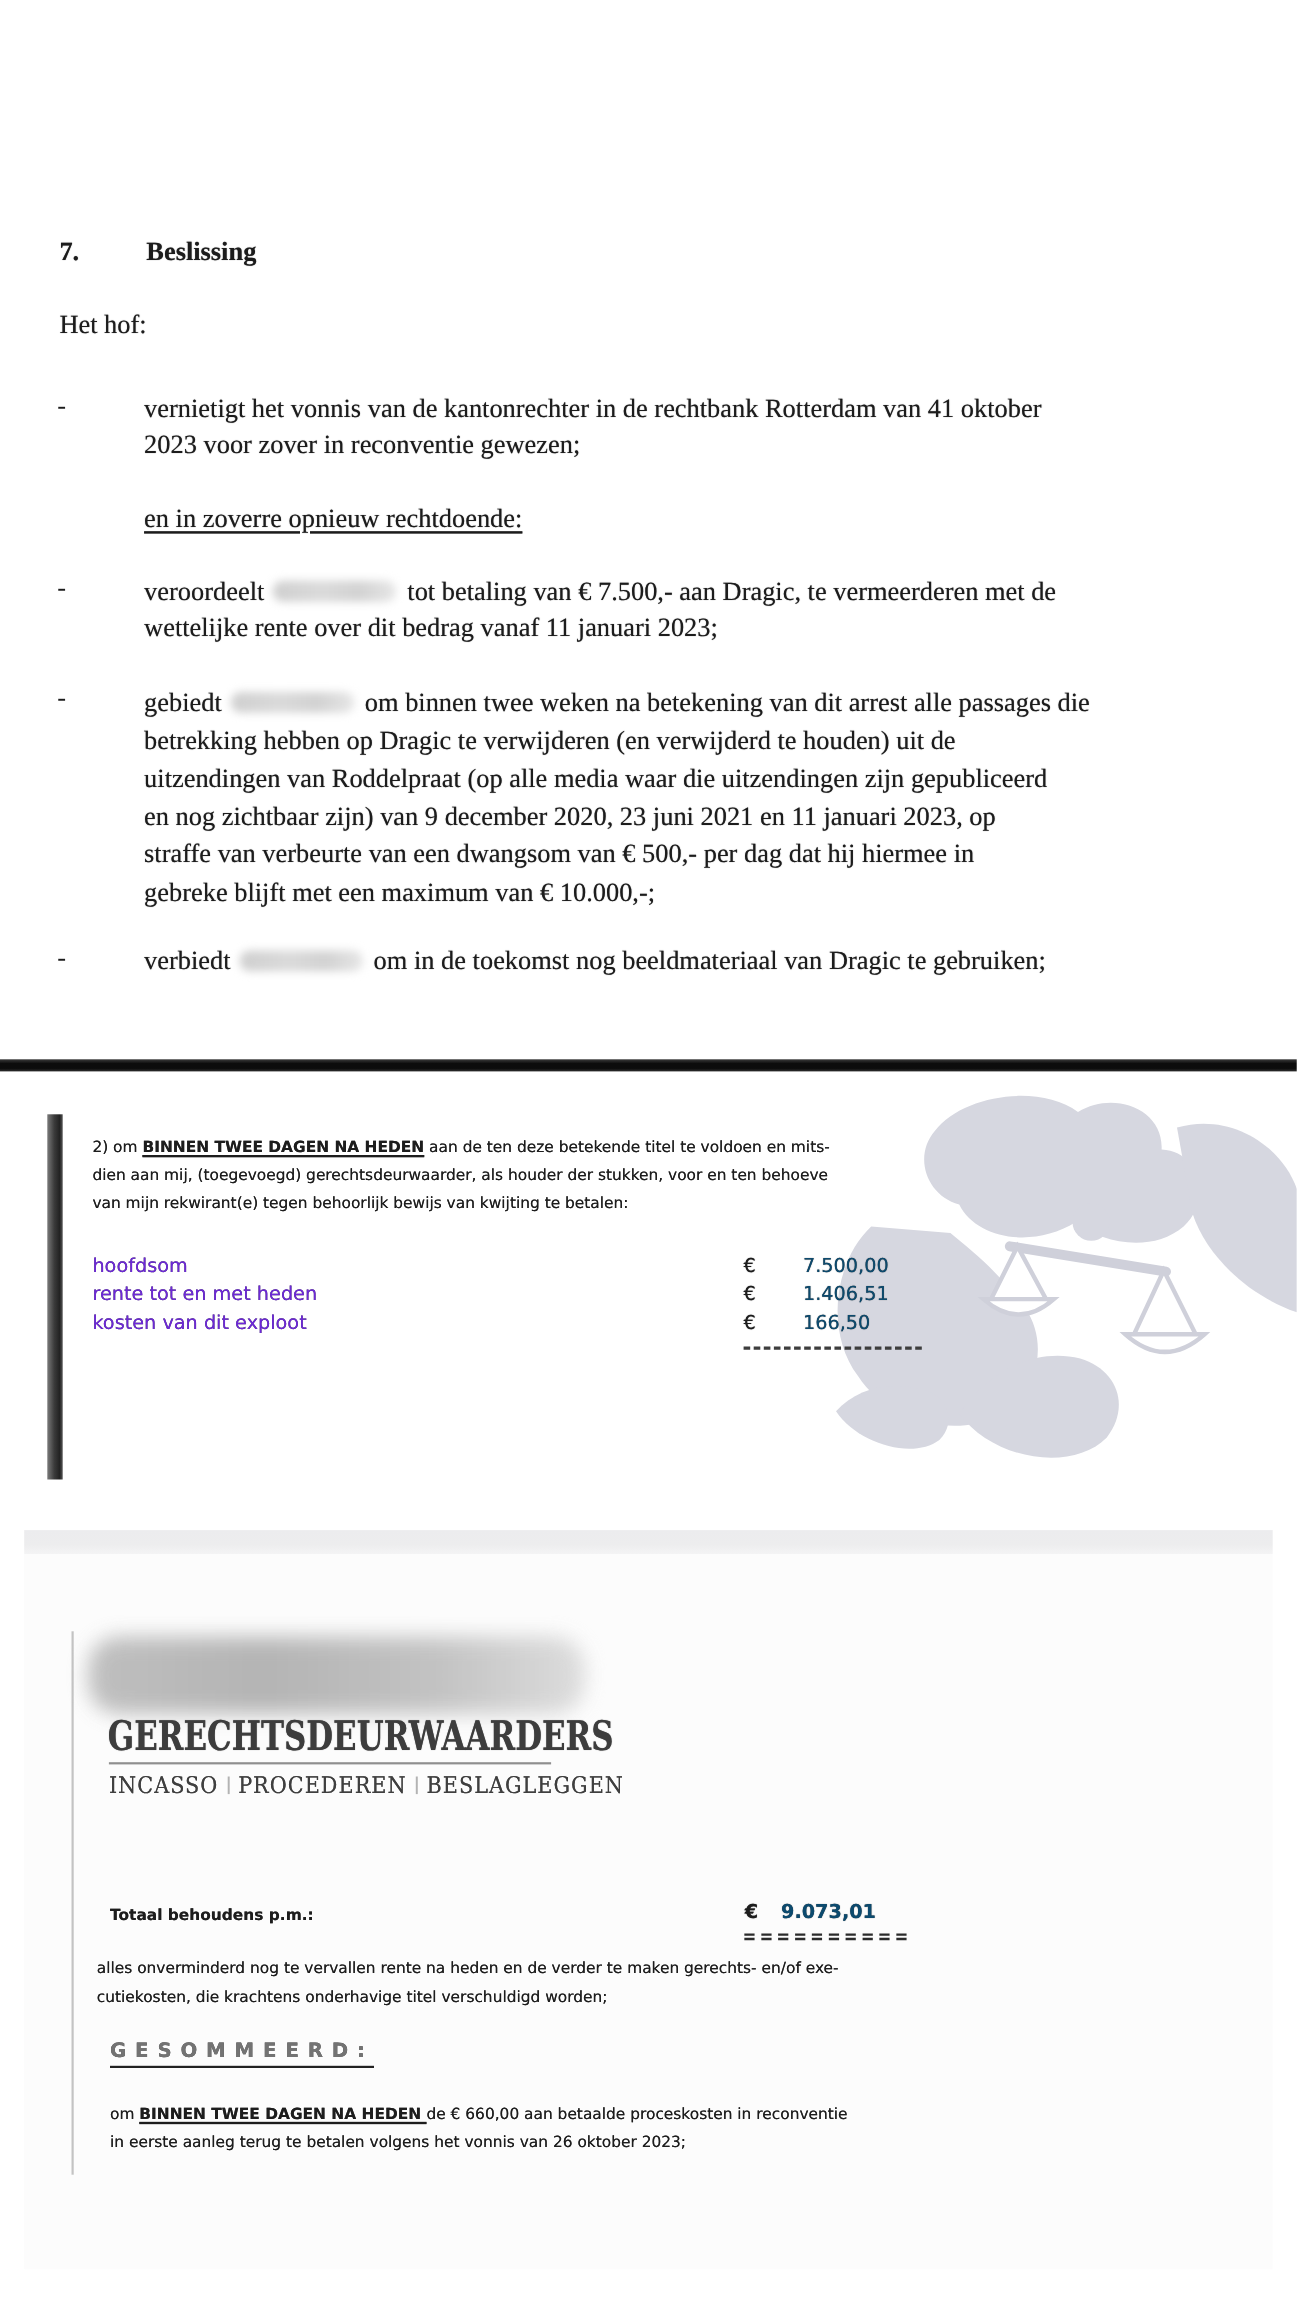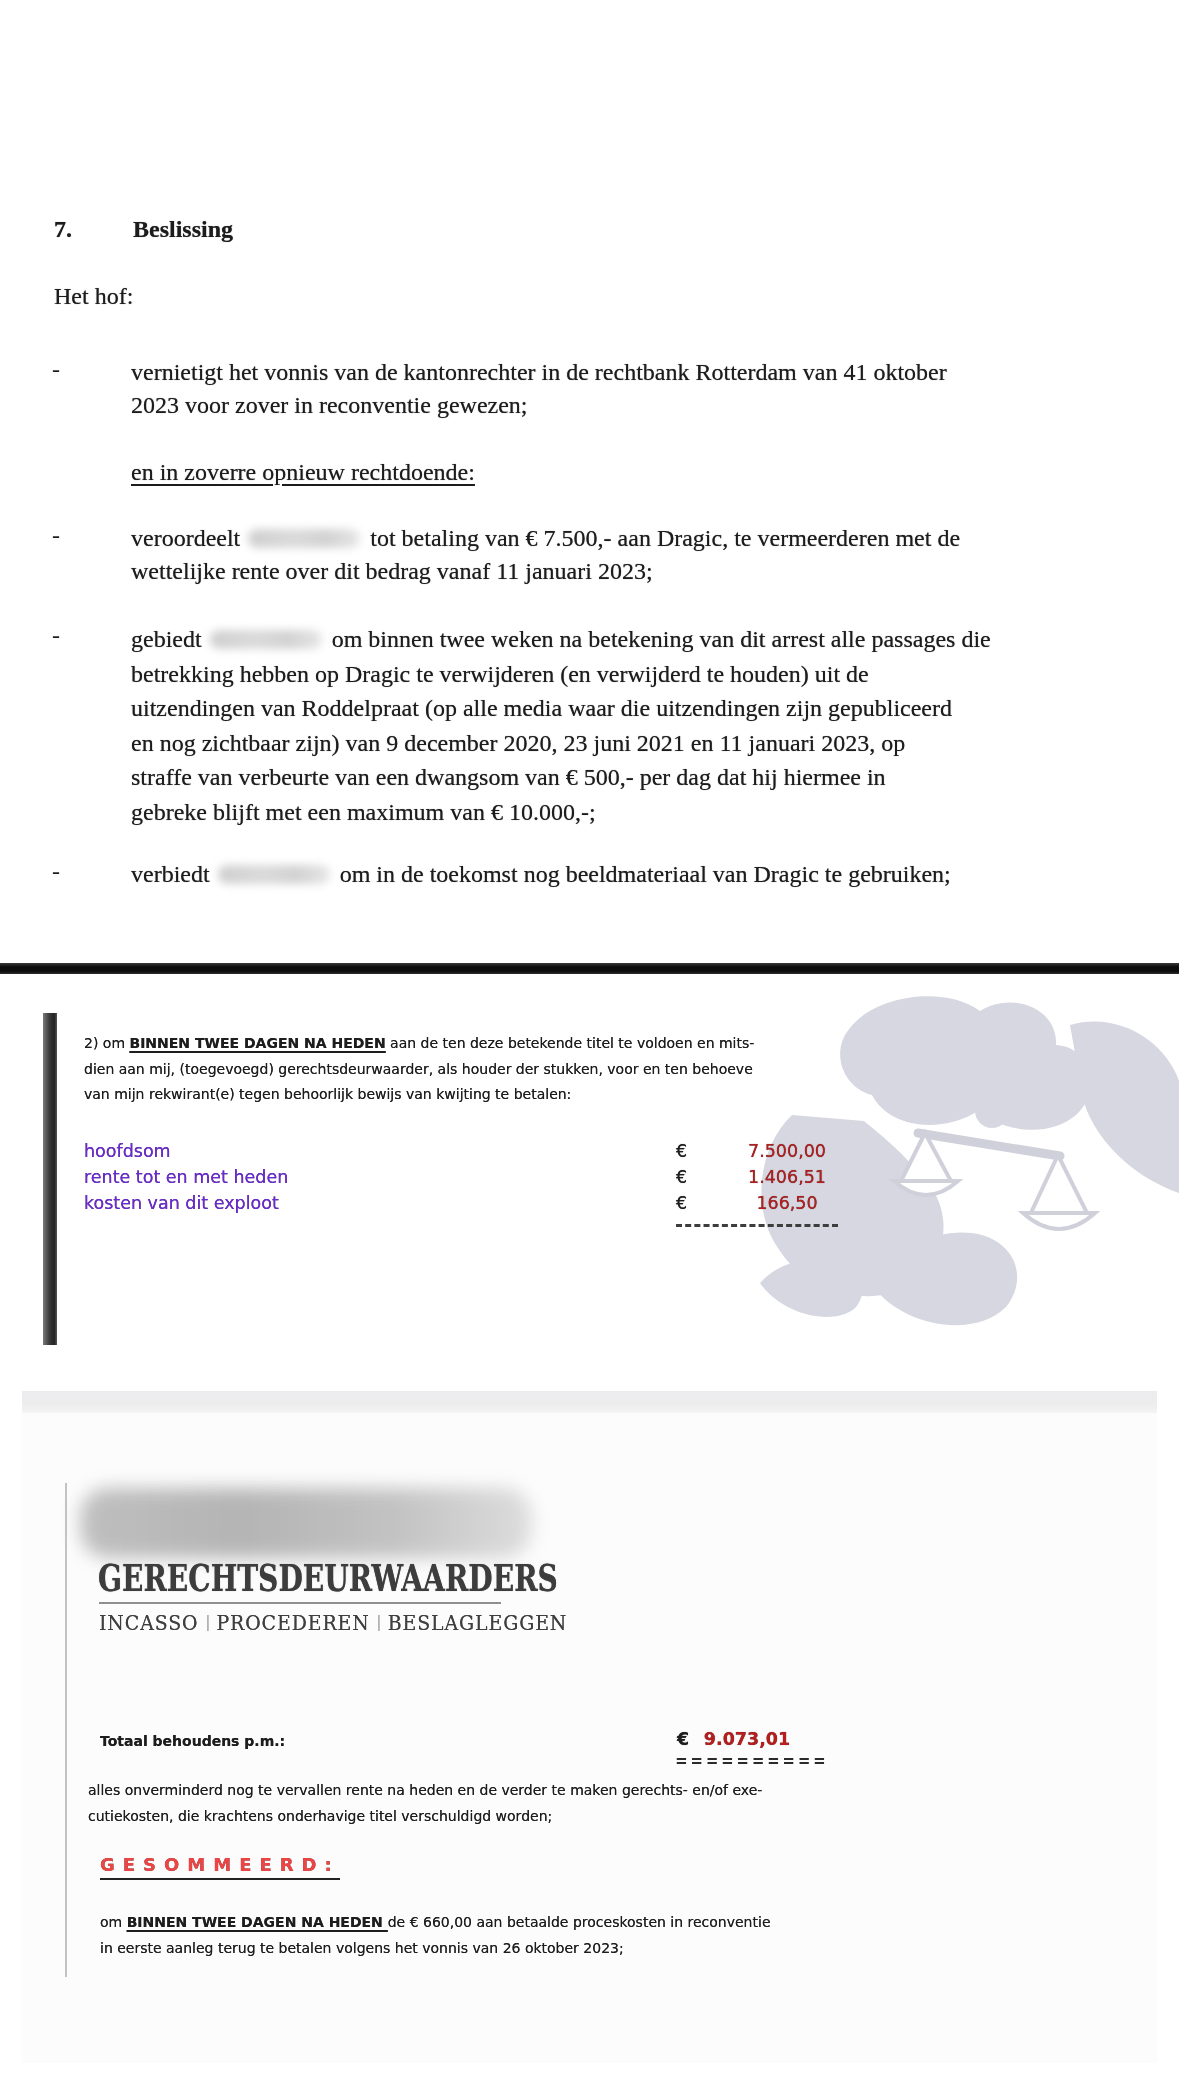--- a/index.html
+++ b/index.html
@@ -41,22 +41,22 @@
     white-space:pre-line; line-height:25.5px;
   }
   .sans .hard { font-weight:bold; text-decoration:underline; text-decoration-thickness:2px; text-underline-offset:3px; }
   .leftbar {
     left:43px; top:1013px; width:14px; height:332px;
     background:linear-gradient(90deg,#7a7a7a 0%, #3b3b3b 45%, #222 80%, #555 100%);
   }
   .moneyrow-label { font-family:"DejaVu Sans", sans-serif; font-size:17.5px; color:#6d28d9; text-shadow:0 0 0.6px rgba(30,30,30,.85); }
   .euro { font-family:"DejaVu Sans", sans-serif; font-size:17.5px; color:#1d1d1d; text-shadow:0 0 0.7px rgba(30,30,30,.9); }
   .amt {
-    font-family:"DejaVu Sans", sans-serif; font-size:17.5px; color:#b91c1c;
-    width:114px; text-align:center; text-shadow:0 0 0.7px rgba(30,30,30,.9);
+    font-family:"DejaVu Sans", sans-serif; font-size:17.5px; color:#0c4a6e;
+    width:114px; text-align:left; text-shadow:0 0 0.7px rgba(30,30,30,.9);
   }
   .dashline { left:676px; top:1224px; width:162px; height:0; border-top:3px dashed #3d3d3d; }
 
   
   .band { left:22px; top:1391px; width:1135px; height:22px;
     background:linear-gradient(180deg,#ececee 0%, #ededee 60%, #f4f4f5 100%); }
   .scanbg { left:22px; top:1413px; width:1135px; height:650px; background:#fcfcfc; }
 
   
   .vline { left:65px; top:1483px; width:2px; height:494px; background:#c3c3c3; }
@@ -86,21 +86,21 @@
   }
 
   
   .b { font-weight:bold; }
   .equals {
     font-family:"DejaVu Sans Mono", monospace; font-weight:bold;
     font-size:18px; letter-spacing:4.5px; color:#2b2b2b; white-space:nowrap;
   }
   .gesom {
     font-family:"DejaVu Sans", sans-serif; font-weight:bold; font-size:18px;
-    letter-spacing:8px; color:#ef4444;
+    letter-spacing:8px; color:#737373;
     border-bottom:2.5px solid #222; padding-bottom:3px; display:inline-block;
     text-shadow:0 0 0.6px rgba(30,30,30,.85);
   }
 
   
   .wm { left:640px; top:983px; width:539px; height:380px; pointer-events:none; }
 </style>
 </head>
 <body>
 
@@ -181,21 +181,21 @@
   <div class="abs vline"></div>
   <div class="abs blob"></div>
 
   <div class="abs brand">GERECHTSDEURWAARDERS</div>
   <div class="abs brandrule"></div>
 
   <div class="abs services"><span>INCASSO</span><span class="sep"></span><span>PROCEDEREN</span><span class="sep"></span><span>BESLAGLEGGEN</span></div>
 
   <div class="abs sans b" style="left:100px; top:1729px;">Totaal behoudens p.m.:</div>
   <div class="abs euro b" style="left:677px; top:1729px; font-weight:bold;">€</div>
-  <div class="abs amt b" style="left:690px; top:1729px; font-weight:bold;">9.073,01</div>
+  <div class="abs amt b" style="left:710px; top:1729px; font-weight:bold;">9.073,01</div>
   <div class="abs equals" style="left:676px; top:1750px;">==========</div>
 
   <div class="abs sans" style="left:88px; top:1777px; line-height:26px;">alles onverminderd nog te vervallen rente na heden en de verder te maken gerechts- en/of exe-
 cutiekosten, die krachtens onderhavige titel verschuldigd worden;</div>
 
   <div class="abs" style="left:100px; top:1854px;">
     <span class="gesom">GESOMMEERD:</span>
   </div>
 
   <div class="abs sans" style="left:100px; top:1909px; line-height:26px;"><span>om </span><span class="hard">BINNEN TWEE DAGEN NA HEDEN </span><span>de € 660,00 aan betaalde proceskosten in reconventie

